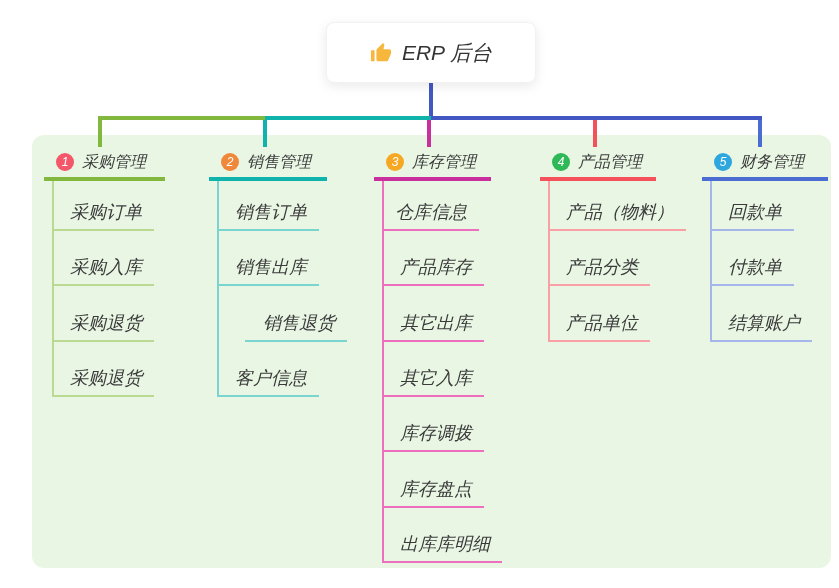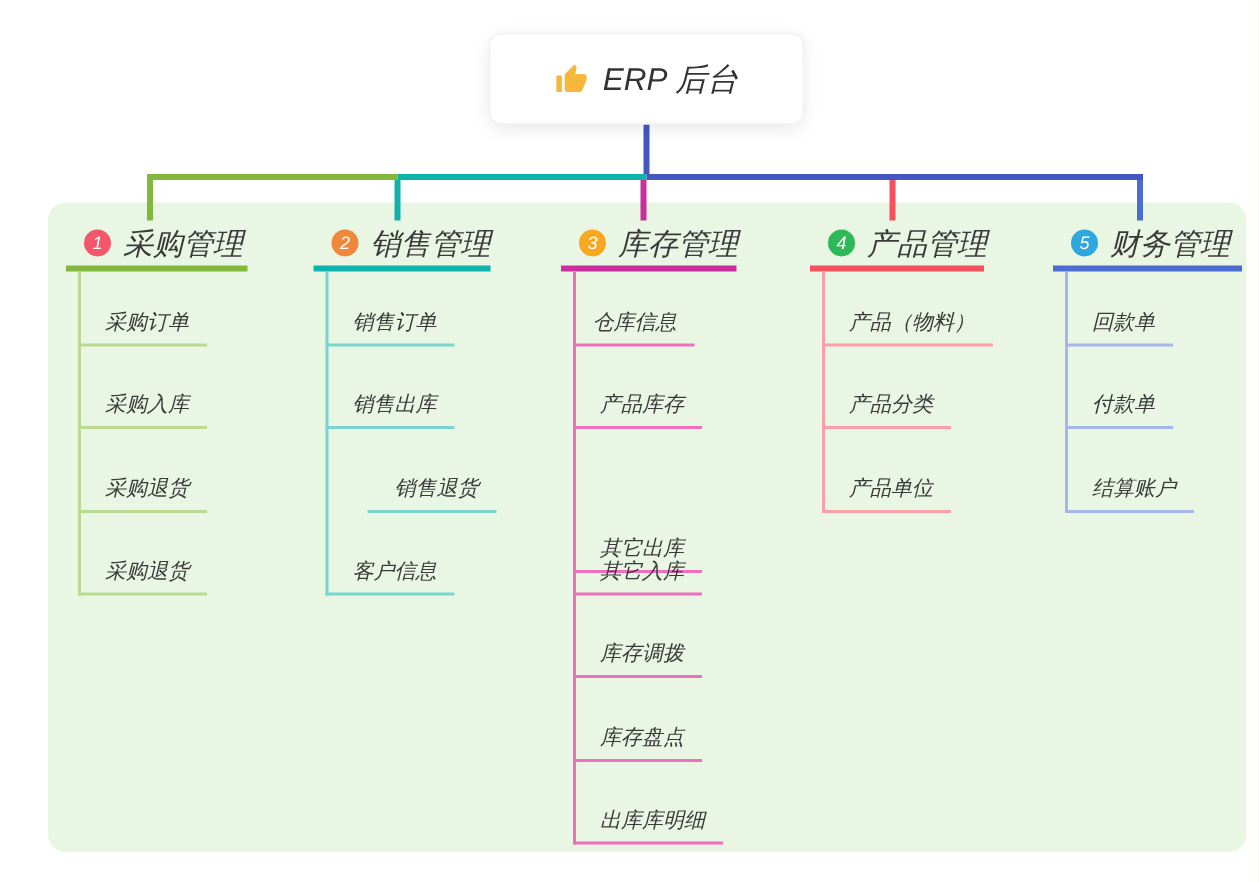--- a/index.html
+++ b/index.html
@@ -23,28 +23,28 @@
   .branch-header{
     position:absolute;height:30px;display:flex;align-items:center;
     padding-left:12px;box-sizing:content-box;
     border-bottom:4px solid #000;
   }
   .badge{
     width:18px;height:18px;border-radius:50%;margin-right:8px;flex:0 0 18px;
     display:flex;align-items:center;justify-content:center;
     color:#fff;font-size:12px;line-height:18px;
   }
-  .branch-label{font-size:20px;color:#3a3a3a;white-space:nowrap;}
+  .branch-label{font-size:16px;color:#3a3a3a;white-space:nowrap;}
   .trunk{position:absolute;width:2px;}
   .child-node{
     position:absolute;height:26px;box-sizing:border-box;
     padding:0 12px 5px 18px;border-bottom:2px solid #000;
     display:flex;align-items:flex-end;white-space:nowrap;
   }
-  .child-label{font-size:14px;color:#3a3a3a;}
+  .child-label{font-size:18px;color:#3a3a3a;}
 </style>
 </head>
 <body style="background: rgb(255, 255, 255);">
 
 <div class="stage">
 
   <div class="panel" style="background: rgb(233, 246, 228);"></div>
 
   <div id="connectors">
       <div class="line" style="left: 417px; top: 83px; width: 4px; height: 33px; background: rgb(66, 87, 194);"></div>
@@ -106,21 +106,21 @@
         <span class="badge" style="background: rgb(247, 168, 35);">3</span>
         <span class="branch-label">库存管理</span>
       </div>
       <div class="trunk" style="left: 370px; top: 181px; height: 382px; background: rgb(238, 111, 189);"></div>
       <div class="child-node" style="left: 370px; top: 205px; border-bottom-color: rgb(238, 111, 189); padding-left: 13px;">
         <span class="child-label">仓库信息</span>
       </div>
       <div class="child-node" style="left: 370px; top: 260px; border-bottom-color: rgb(238, 111, 189);">
         <span class="child-label">产品库存</span>
       </div>
-      <div class="child-node" style="left: 370px; top: 316px; border-bottom-color: rgb(238, 111, 189); margin-top: 40px;">
+      <div class="child-node" style="left: 370px; top: 316px; border-bottom-color: rgb(238, 111, 189);">
         <span class="child-label">其它出库</span>
       </div>
       <div class="child-node" style="left: 370px; top: 371px; border-bottom-color: rgb(238, 111, 189);">
         <span class="child-label">其它入库</span>
       </div>
       <div class="child-node" style="left: 370px; top: 426px; border-bottom-color: rgb(238, 111, 189);">
         <span class="child-label">库存调拨</span>
       </div>
       <div class="child-node" style="left: 370px; top: 482px; border-bottom-color: rgb(238, 111, 189); text-align: right;">
         <span class="child-label">库存盘点</span>

